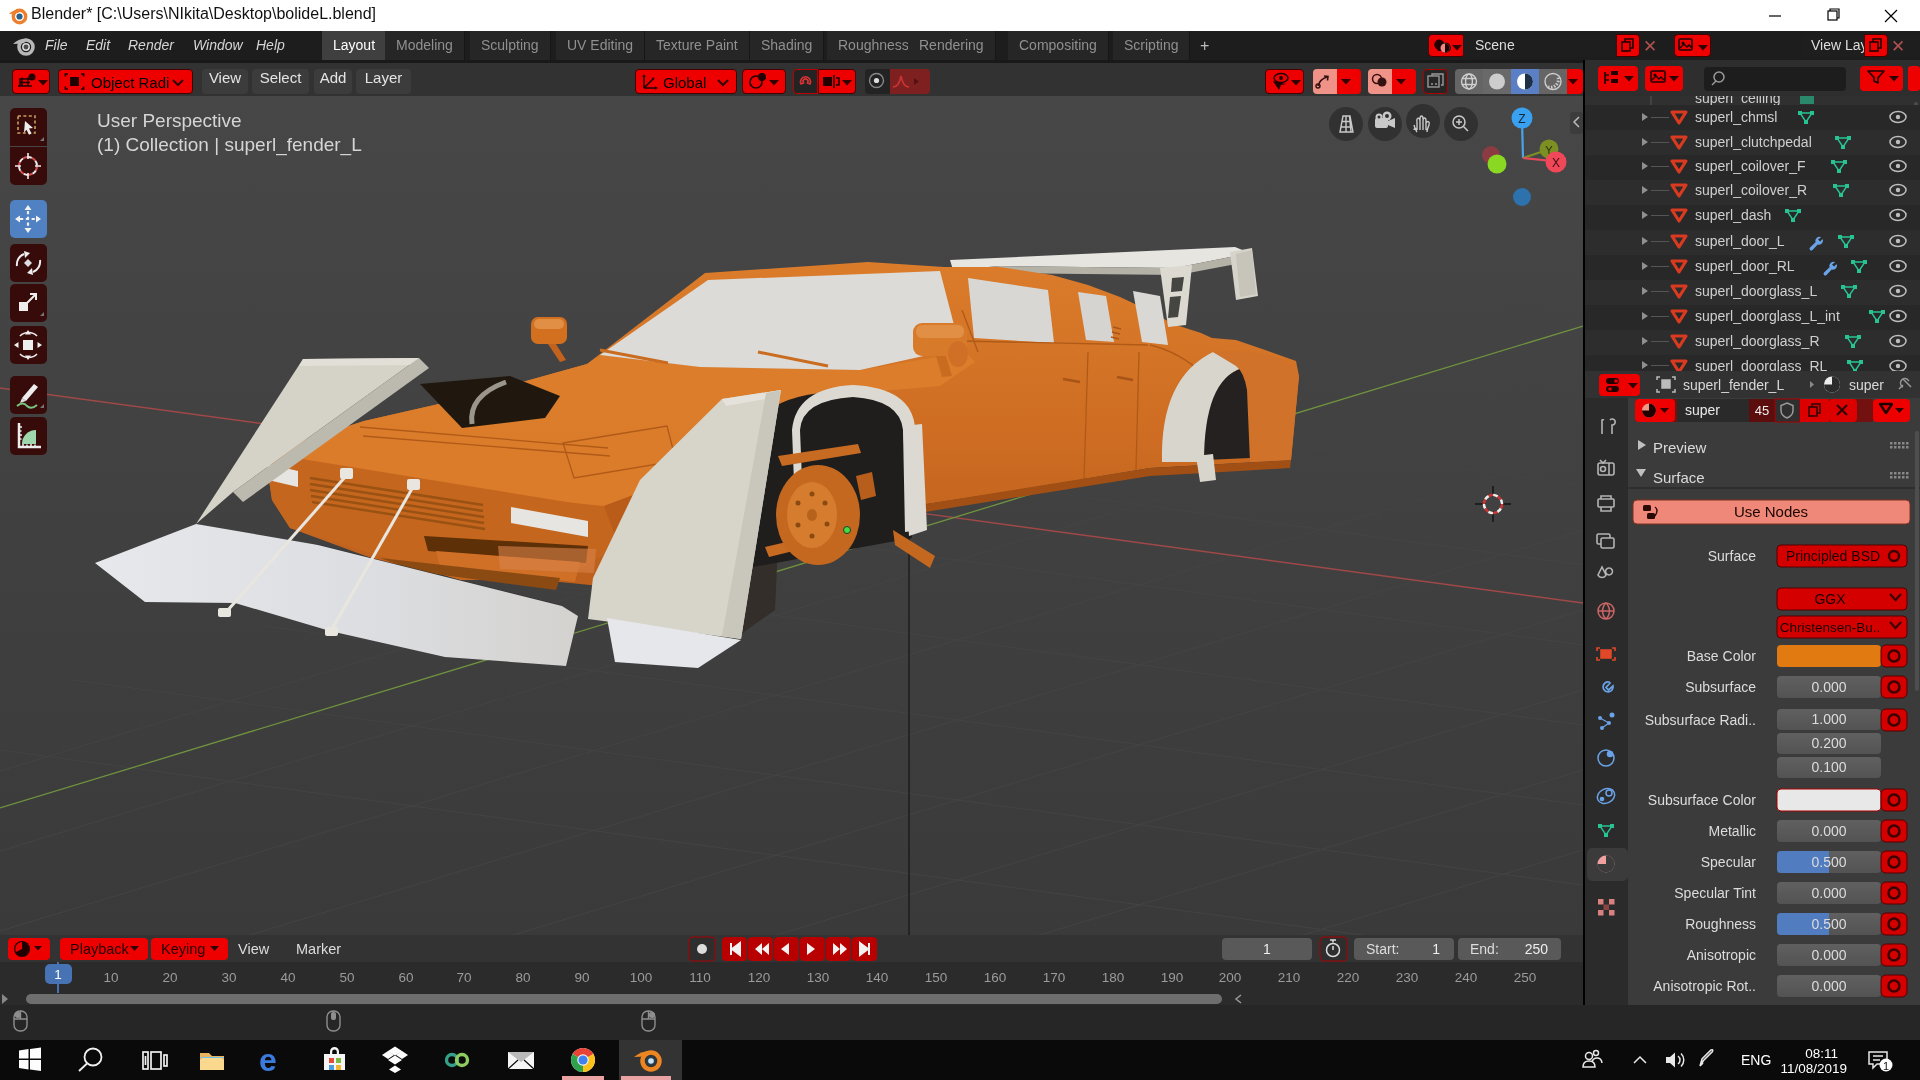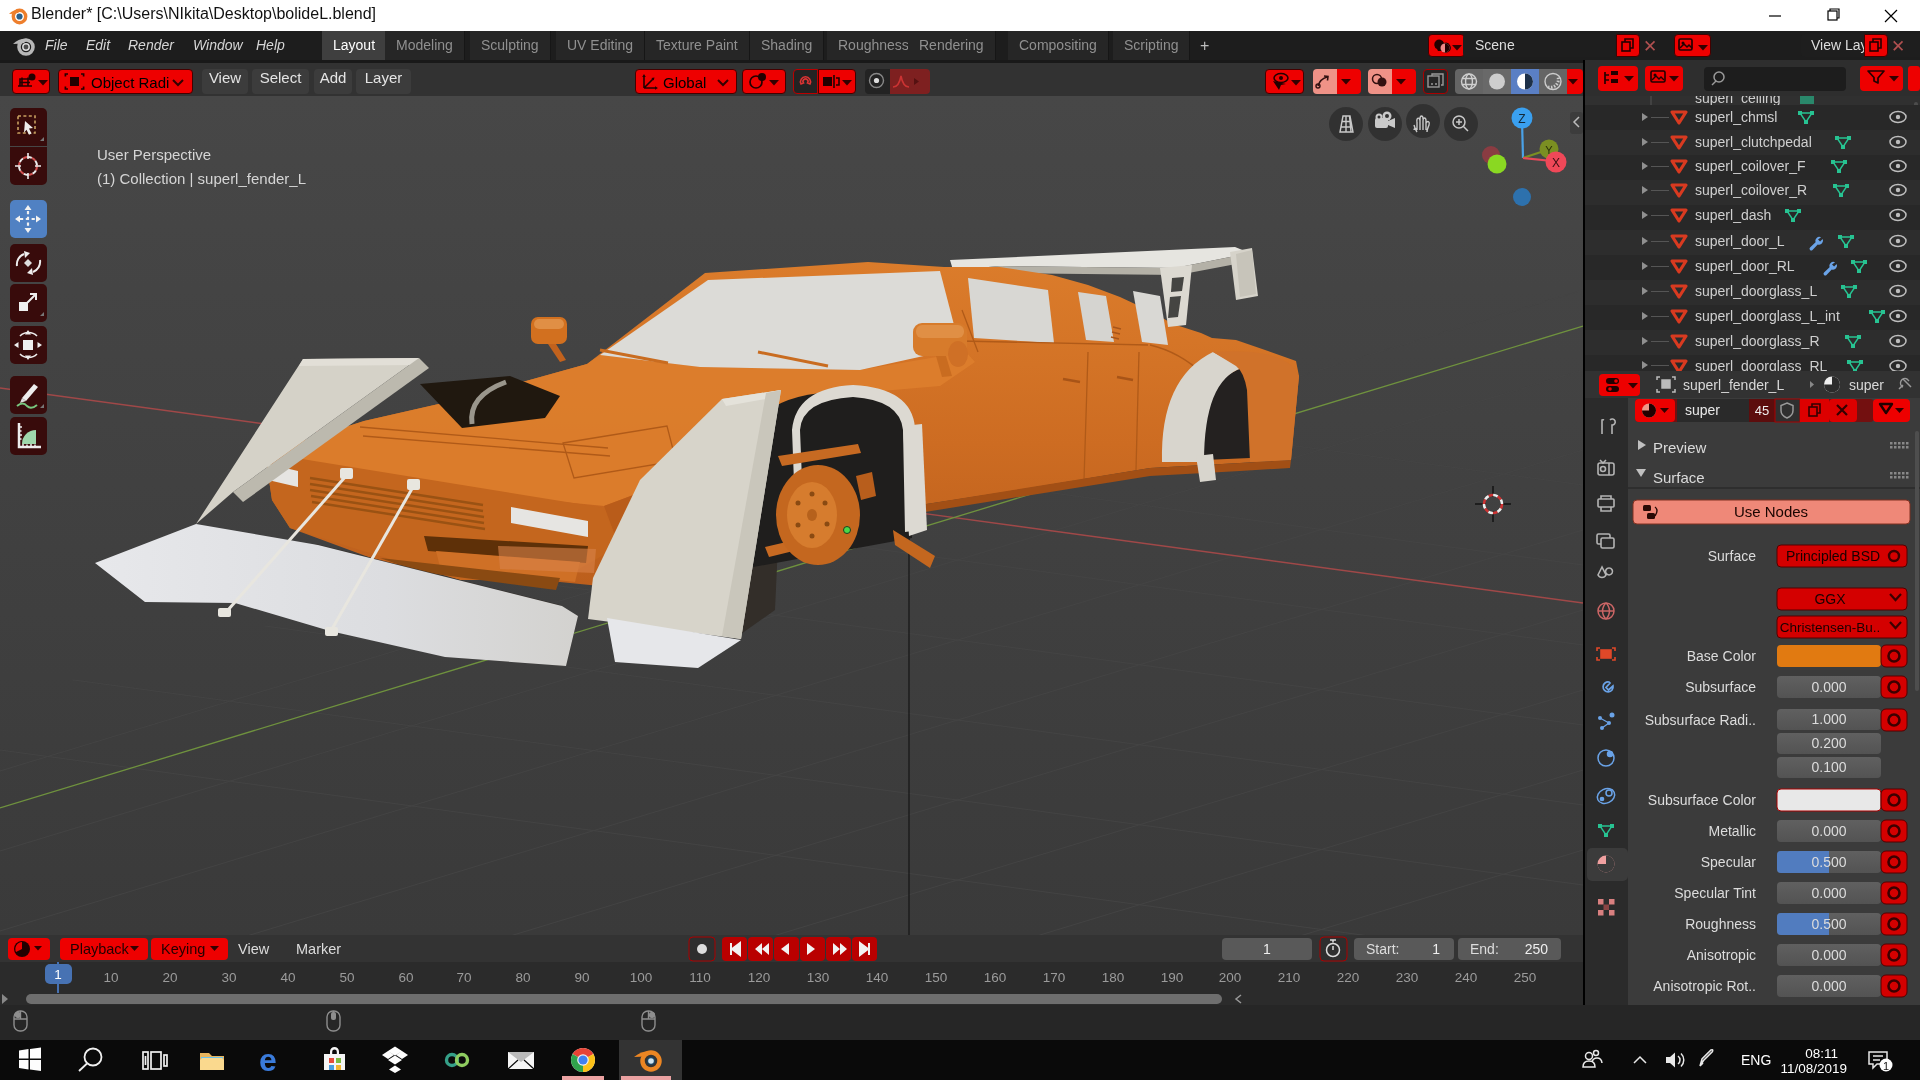--- a/index.html
+++ b/index.html
@@ -17,21 +17,21 @@
 .wtab{position:absolute;top:0;height:29px;line-height:29px;padding:0 11px;color:#909090;background:#262626;border-right:1px solid #161616;}
 .wtab.active{background:#3f3f3f;color:#fff;}
 
 .rbtn{position:absolute;background:#e00;border-radius:4px;border:1px solid #440000;}
 .dfield{position:absolute;background:#1e1e1e;border-radius:4px;color:#ddd;}
 
 #vheader{left:0;top:60px;width:1583px;height:36px;background:#323232;border-top:3px solid #191919;}
 .hbtn{position:absolute;top:6px;height:25px;background:#3c3c3c;border-radius:4px;color:#e4e4e4;font-size:15px;text-align:center;}
 
 #viewport{left:0;top:96px;width:1583px;height:839px;background:linear-gradient(#474747,#3a3a3a);overflow:hidden;}
-.vtext{position:absolute;color:#d5d5d5;font-size:15px;margin-top:36px;}
+.vtext{position:absolute;color:#d5d5d5;font-size:19px;}
 .toolbtn{position:absolute;left:10px;width:37px;height:38px;background:#380b0b;border-radius:5px;}
 
 #outliner{left:1585px;top:60px;width:335px;height:311px;background:#fdba74;overflow:hidden;}
 #props{left:1585px;top:371px;width:335px;height:634px;background:#3b3b3b;overflow:hidden;}
 #timeline{left:0;top:935px;width:1583px;height:70px;background:#2e2e2e;}
 #statusbar{left:0;top:1005px;width:1920px;height:35px;background:#262626;color:#949494;font-size:14px;}
 #taskbar{left:0;top:1040px;width:1920px;height:40px;background:#0b0b0b;}
 </style>
 </head>
 <body>

